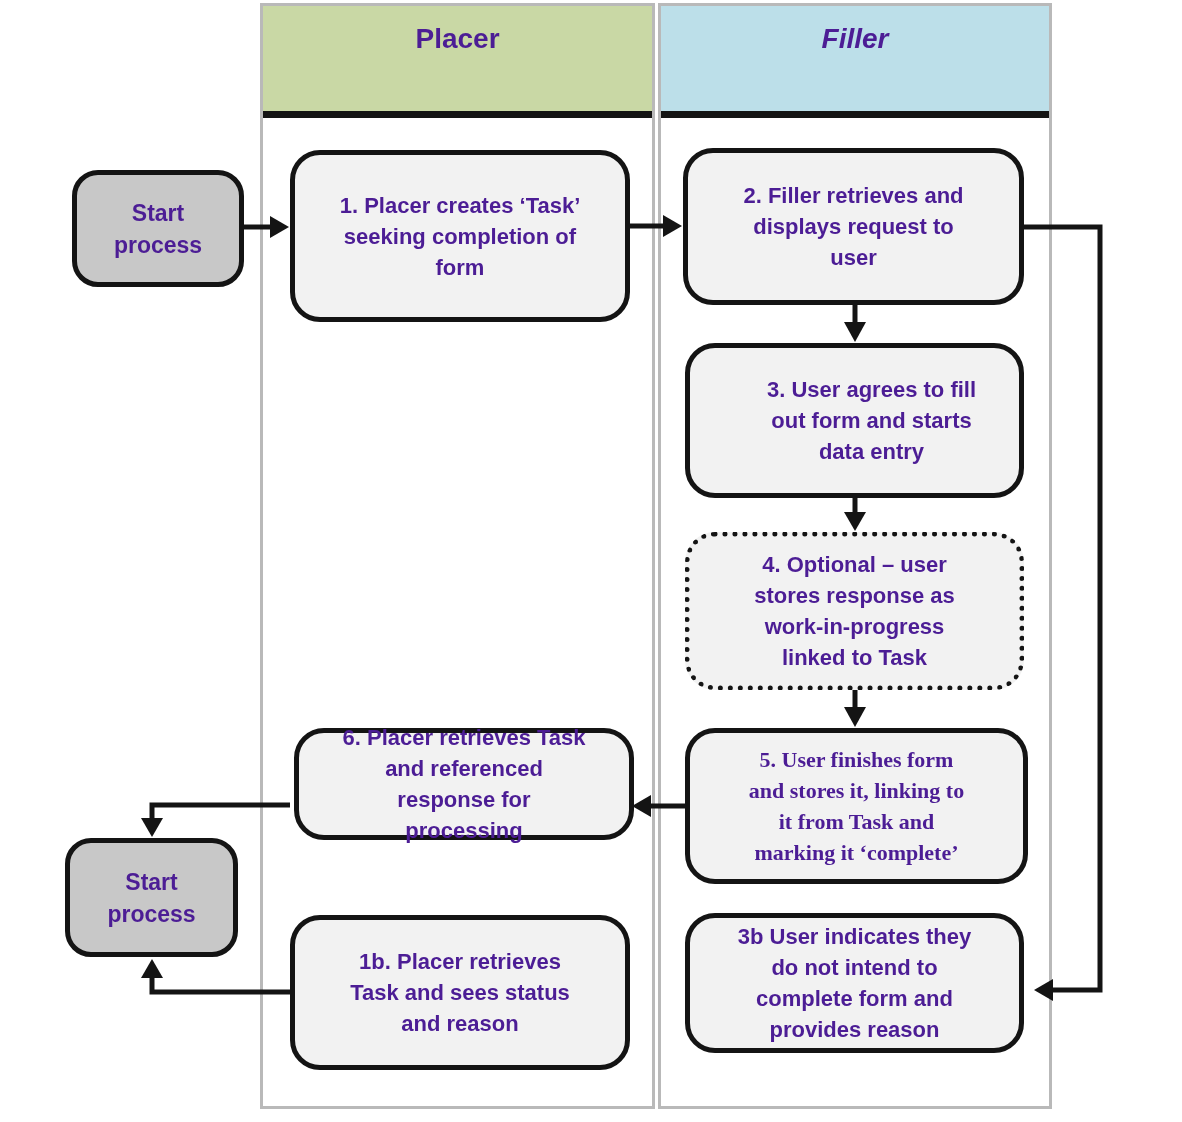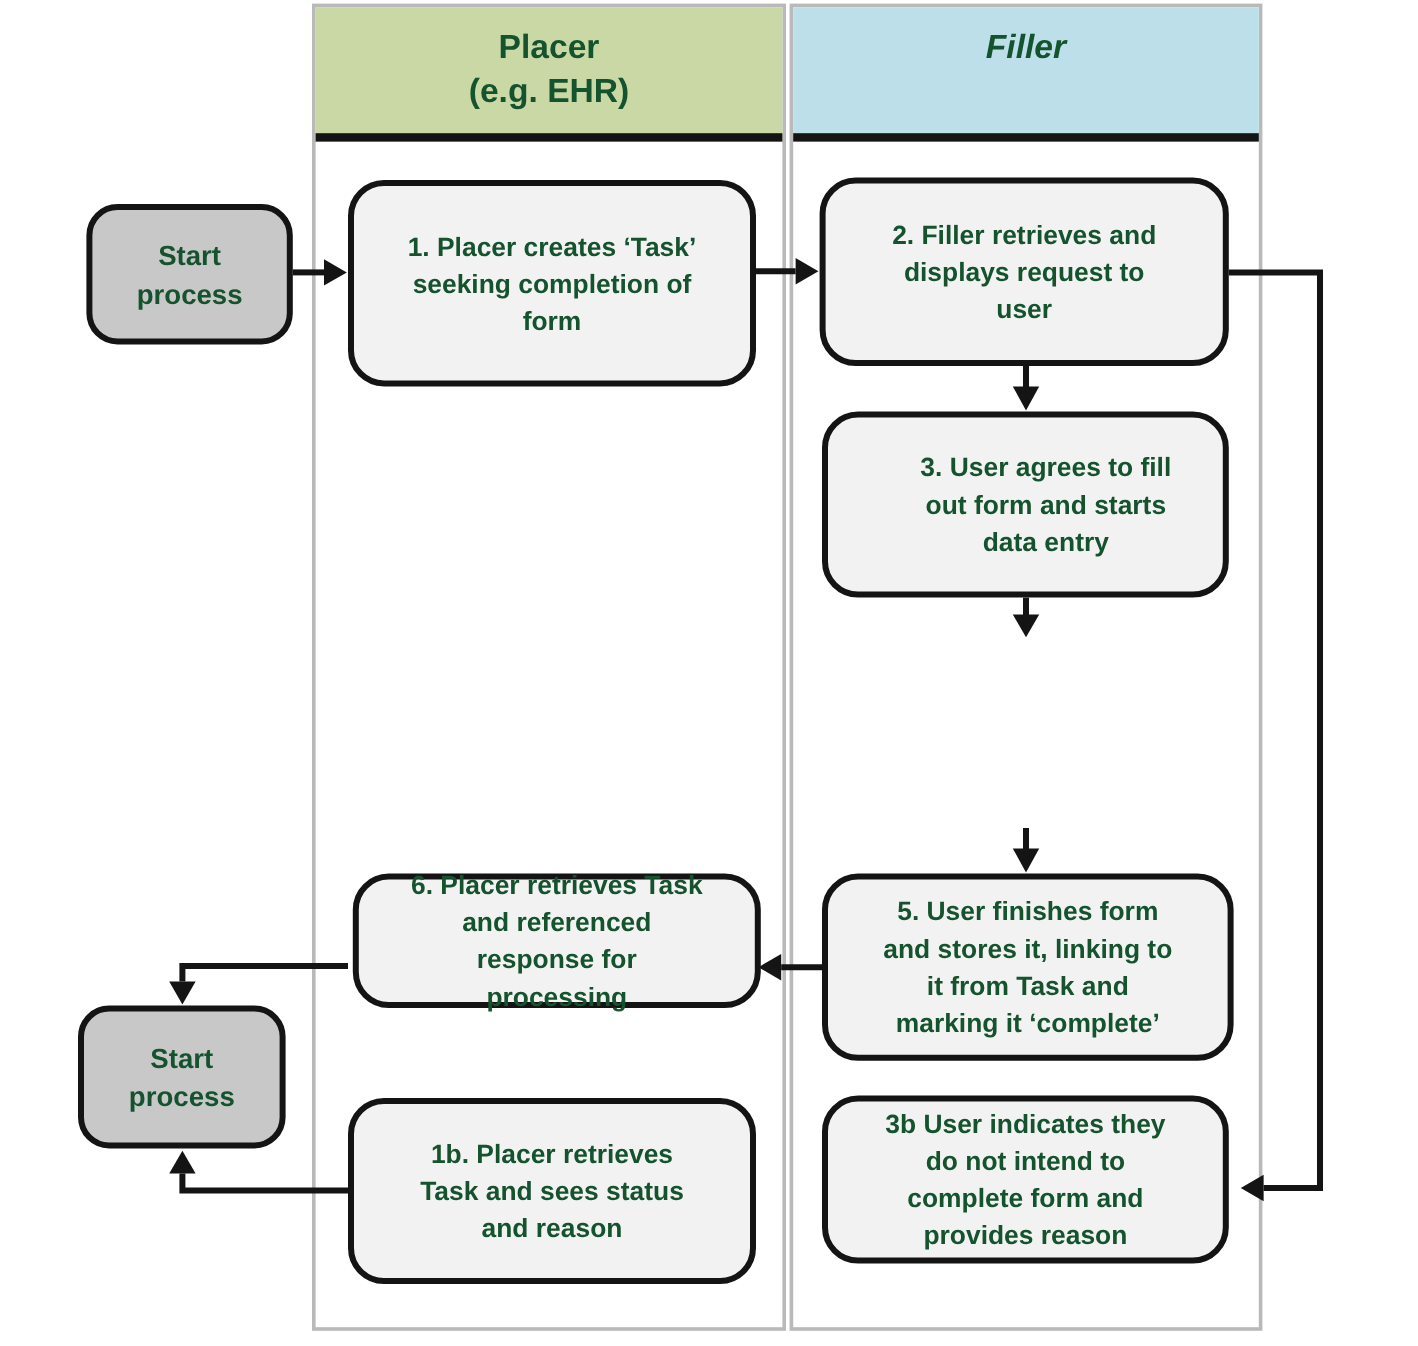--- a/index.html
+++ b/index.html
@@ -2,21 +2,21 @@
 <html style="--placer-header: #c9d8a5; --filler-header: #bcdfe9; --node-fill: #f2f2f2; --start-fill: #c8c8c8; --line: #141414; --lane-border: #b9b9b9;"><head>
 <meta charset="utf-8">
 <style>
   html, body { margin: 0; padding: 0; background: #ffffff; }
   .canvas {
     position: relative;
     width: 1182px;
     height: 1122px;
     background: #ffffff;
     font-family: "Liberation Sans", sans-serif;
-    color: #14532d;
+    color: #4c1d95;
     overflow: hidden;
   }
   .lane {
     position: absolute;
     top: 3px;
     height: 1106px;
     box-sizing: border-box;
     border: 3px solid var(--lane-border, #b9b9b9);
     background: #ffffff;
   }
@@ -61,21 +61,21 @@
     font-weight: bold;
     font-size: 22px;
     line-height: 31px;
     white-space: pre-line;
     padding: 0 6px;
   }
   #n1  { left: 290px; top: 150px; width: 340px; height: 172px; }
   #n2  { left: 683px; top: 148px; width: 341px; height: 157px; }
   #n3  { left: 685px; top: 343px; width: 339px; height: 155px; padding-left: 40px; }
   #n4  { left: 685px; top: 532px; width: 339px; height: 158px; border-style: dotted; }
-  #n5  { left: 685px; top: 728px; width: 343px; height: 156px; }
+  #n5  { left: 685px; top: 728px; width: 343px; height: 156px; font-family: Liberation Serif, serif; }
   #n6  { left: 294px; top: 728px; width: 340px; height: 112px; }
   #n6b { left: 290px; top: 915px; width: 340px; height: 155px; }
   #n3b { left: 685px; top: 913px; width: 339px; height: 140px; }
 
   .start {
     background: var(--start-fill, #c8c8c8);
     border-radius: 26px;
     font-size: 23px;
     line-height: 32px;
   }
@@ -83,21 +83,20 @@
   #start-bottom { left: 65px; top: 838px; width: 173px; height: 119px; }
 </style>
 </head>
 <body>
 
 <div class="canvas">
 
   <div class="lane" id="lane-placer">
     <div class="lane-header" id="header-placer">
       <div>Placer</div>
-      <div>(e.g. EHR)</div>
     </div>
   </div>
   <div class="lane" id="lane-filler">
     <div class="lane-header" id="header-filler">
       <div>Filler</div>
     </div>
   </div>
 
   <svg class="arrows" viewBox="0 0 1182 1122" xmlns="http://www.w3.org/2000/svg">
     <g>
@@ -142,20 +141,24 @@
 process</div>
   <div class="node" id="n1">1. Placer creates ‘Task’
 seeking completion of
 form</div>
   <div class="node" id="n2">2. Filler retrieves and
 displays request to
 user</div>
   <div class="node" id="n3">3. User agrees to fill
 out form and starts
 data entry</div>
+  <div class="node" id="n4">4. Optional – user
+stores response as
+work-in-progress
+linked to Task</div>
   <div class="node" id="n5">5. User finishes form
 and stores it, linking to
 it from Task and
 marking it ‘complete’</div>
   <div class="node" id="n6">6. Placer retrieves Task
 and referenced
 response for
 processing</div>
   <div class="node" id="n6b">1b. Placer retrieves
 Task and sees  status

